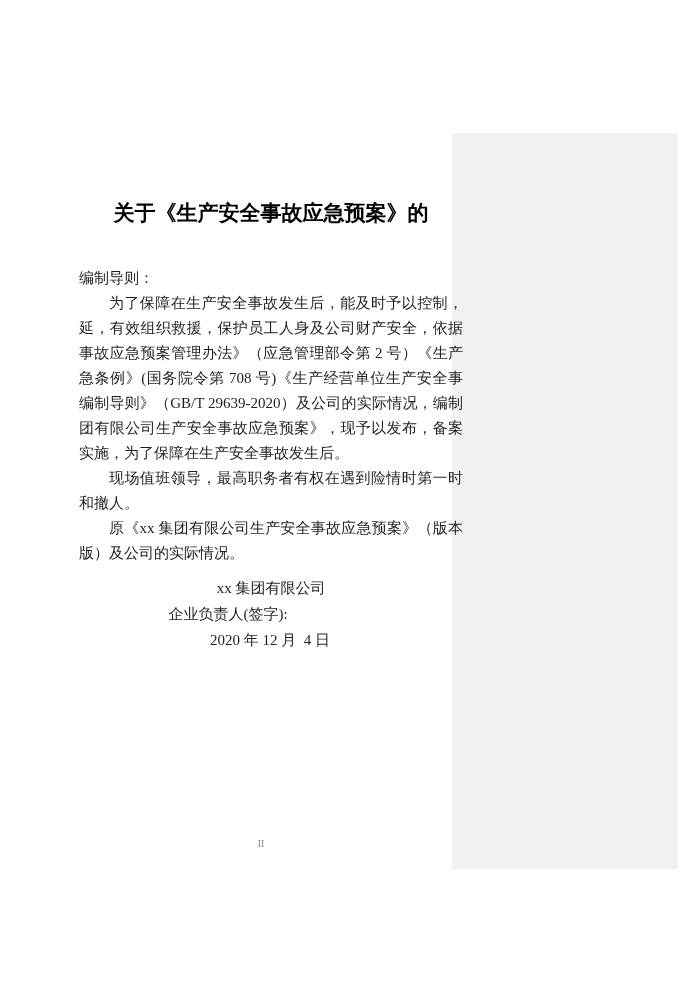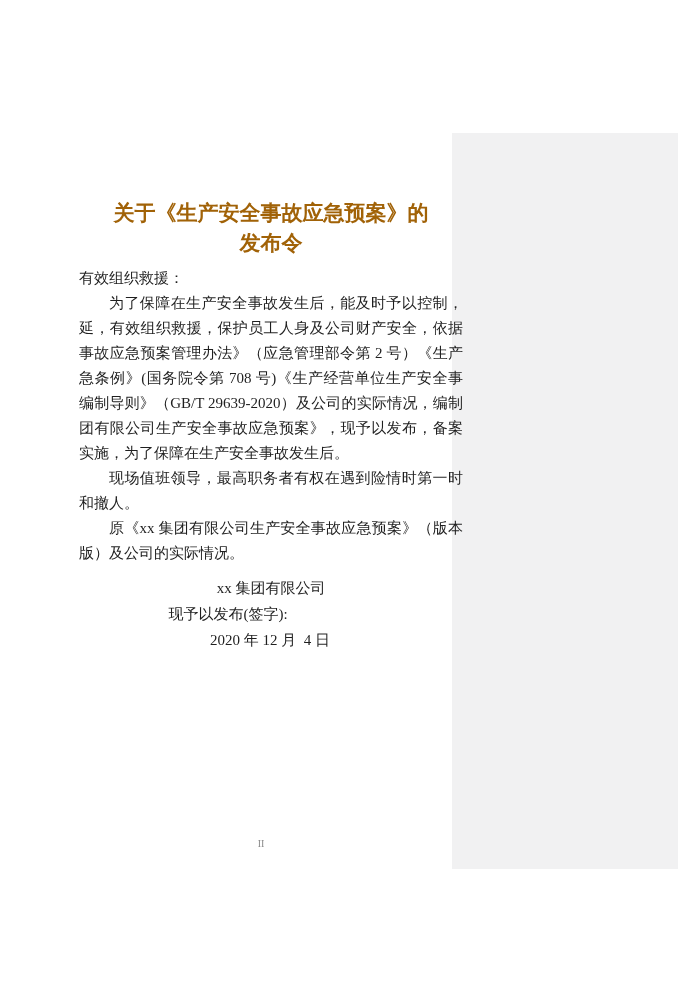--- a/index.html
+++ b/index.html
@@ -25,21 +25,21 @@
     left: 0; top: 0; width: 700px; height: 990px;
     color: #1f1f1f;
   }
   .doc-title {
     position: absolute;
     left: 79px; top: 198px; width: 384px;
     text-align: center;
     font-size: 21px;
     font-weight: 700;
     line-height: 30px;
-    color: #a16207;
+    color: #000000;
   }
   .salutation {
     position: absolute;
     left: 79px; top: 266px; width: 384px;
     font-size: 15px;
     line-height: 25px;
   }
   .body-text {
     position: absolute;
     left: 79px; top: 291px; width: 384px;
@@ -79,41 +79,40 @@
 <body>
 
 <div class="page">
 
   <div class="gray-overlay"></div>
 
   <div class="text-layer">
 
     <div class="doc-title">
       <div>关于《生产安全事故应急预案》的</div>
-      <div>发布令</div>
     </div>
 
-    <div class="salutation">有效组织救援：</div>
+    <div class="salutation">编制导则：</div>
 
     <div class="body-text" id="body-text">
         <div class="body-line first">为了保障在生产安全事故发生后，能及时予以控制，防止事故蔓</div>
         <div class="body-line">延，有效组织救援，保护员工人身及公司财产安全，依据《生产安全</div>
         <div class="body-line">事故应急预案管理办法》（应急管理部令第 2 号）《生产安全事故应</div>
         <div class="body-line">急条例》(国务院令第 708 号)《生产经营单位生产安全事故应急预案</div>
         <div class="body-line">编制导则》（GB/T 29639-2020）及公司的实际情况，编制了《xx 集</div>
         <div class="body-line">团有限公司生产安全事故应急预案》，现予以发布，备案之日起开始</div>
         <div class="body-line last">实施，为了保障在生产安全事故发生后。</div>
         <div class="body-line first">现场值班领导，最高职务者有权在遇到险情时第一时间组织停厂</div>
         <div class="body-line last">和撤人。</div>
         <div class="body-line first">原《xx 集团有限公司生产安全事故应急预案》（版本号：2019</div>
         <div class="body-line last">版）及公司的实际情况。</div>
       </div>
 
     <div class="signature-block">
       <div class="sig-line sig-company">xx 集团有限公司</div>
-      <div class="sig-line sig-signer">现予以发布(签字):</div>
+      <div class="sig-line sig-signer">企业负责人(签字):</div>
       <div class="sig-line sig-date">2020 年 12 月  4 日</div>
     </div>
 
     <div class="page-number">II</div>
 
   </div>
 </div>
 
 </body></html>

